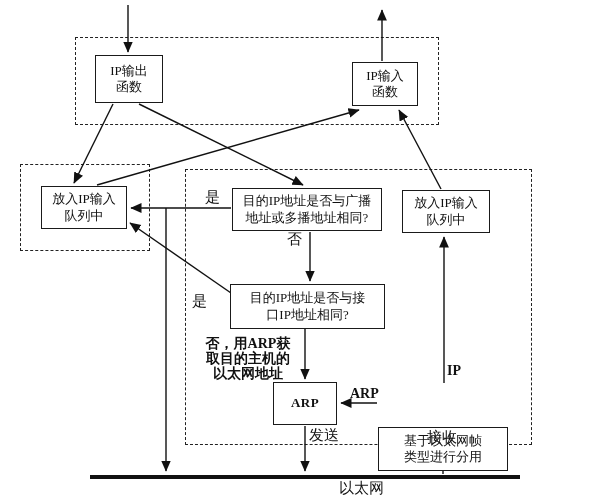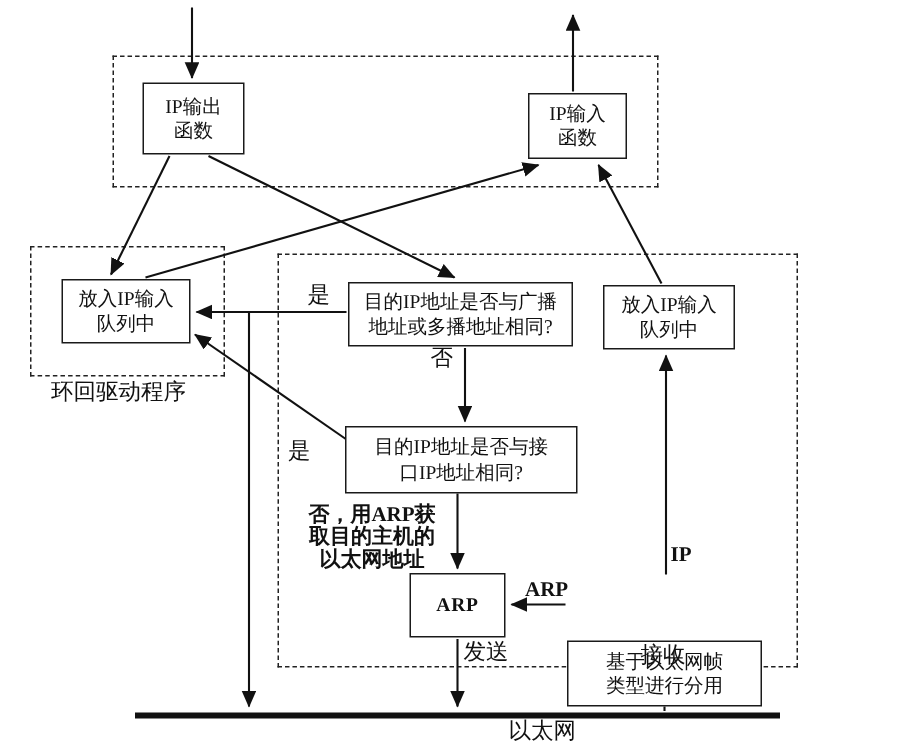--- a/index.html
+++ b/index.html
@@ -76,15 +76,14 @@
   <div class="lbl" style="left:205px;top:189px;">是</div>
   <div class="lbl" style="left:287px;top:231px;">否</div>
   <div class="lbl" style="left:192px;top:293px;">是</div>
   <div class="lbl small center" style="left:188px;top:336px;width:120px;font-weight:bold;">否，用ARP获
 取目的主机的
 以太网地址</div>
   <div class="lbl bold" style="left:350px;top:386px;font-size:14px;">ARP</div>
   <div class="lbl bold" style="left:447px;top:363px;font-size:14px;">IP</div>
   <div class="lbl" style="left:309px;top:427px;">发送</div>
   <div class="lbl" style="left:427px;top:429px;">接收</div>
-  <div class="lbl" style="left:34px;top:254px;">环回驱动程序</div>
   <div class="lbl" style="left:339px;top:480px;">以太网</div>
 </div>
 
 </body></html>

